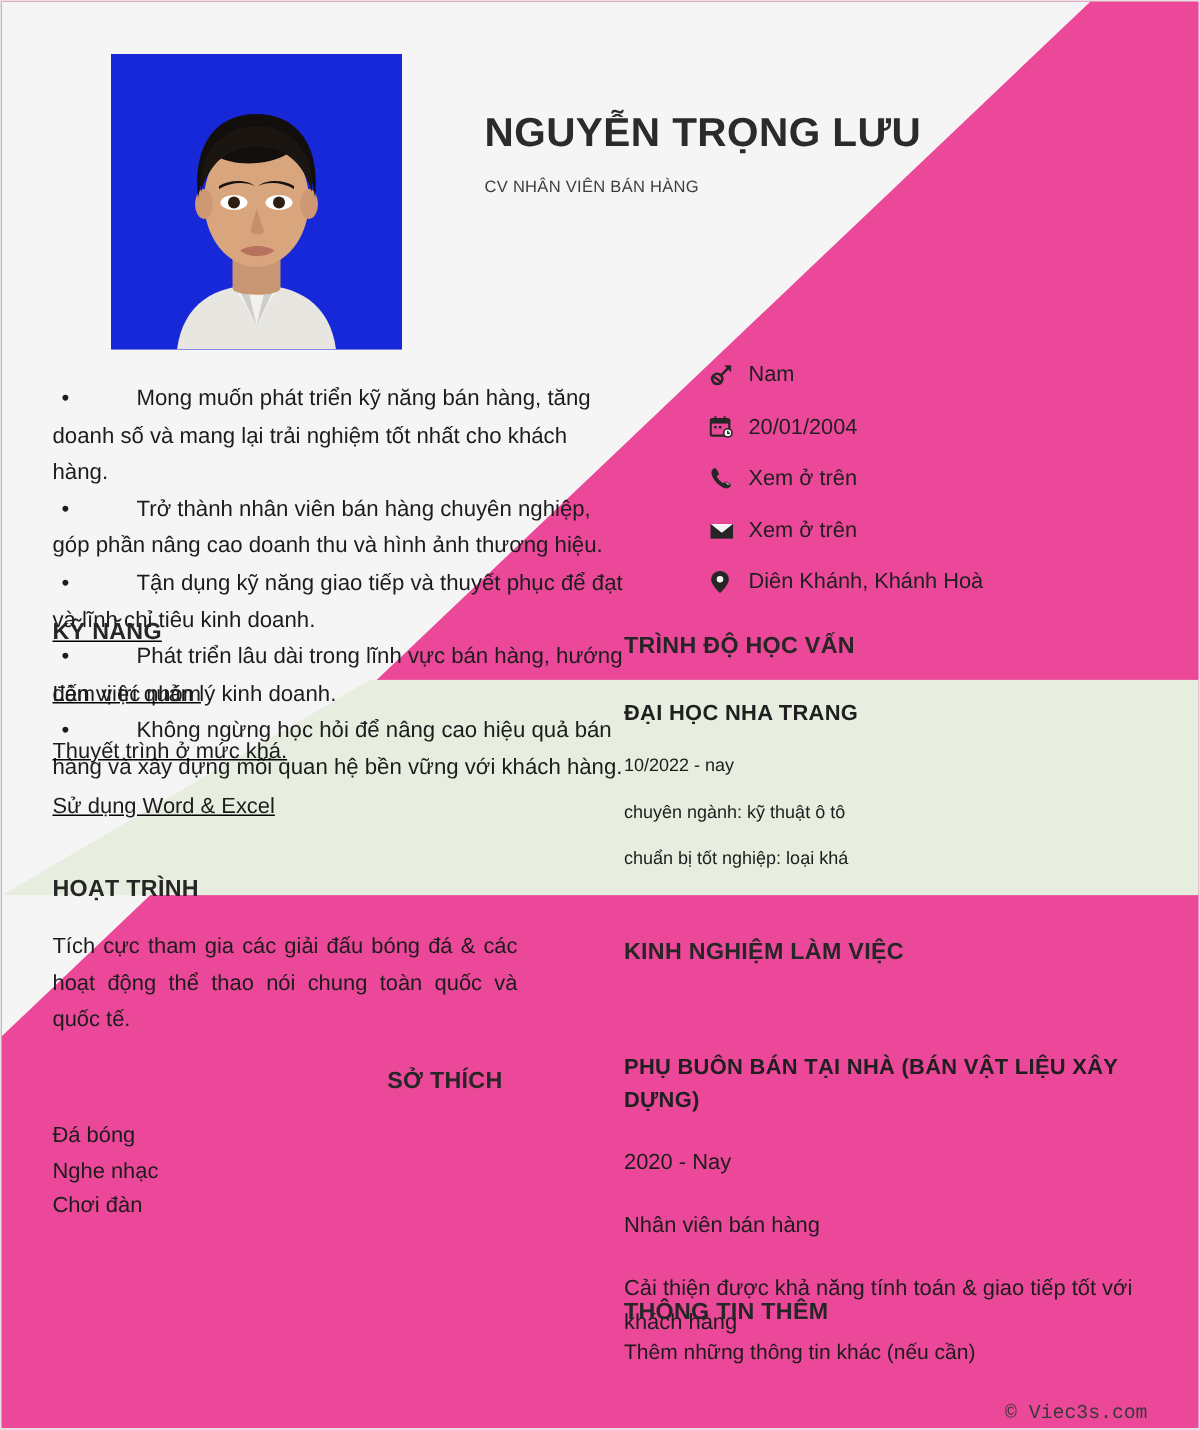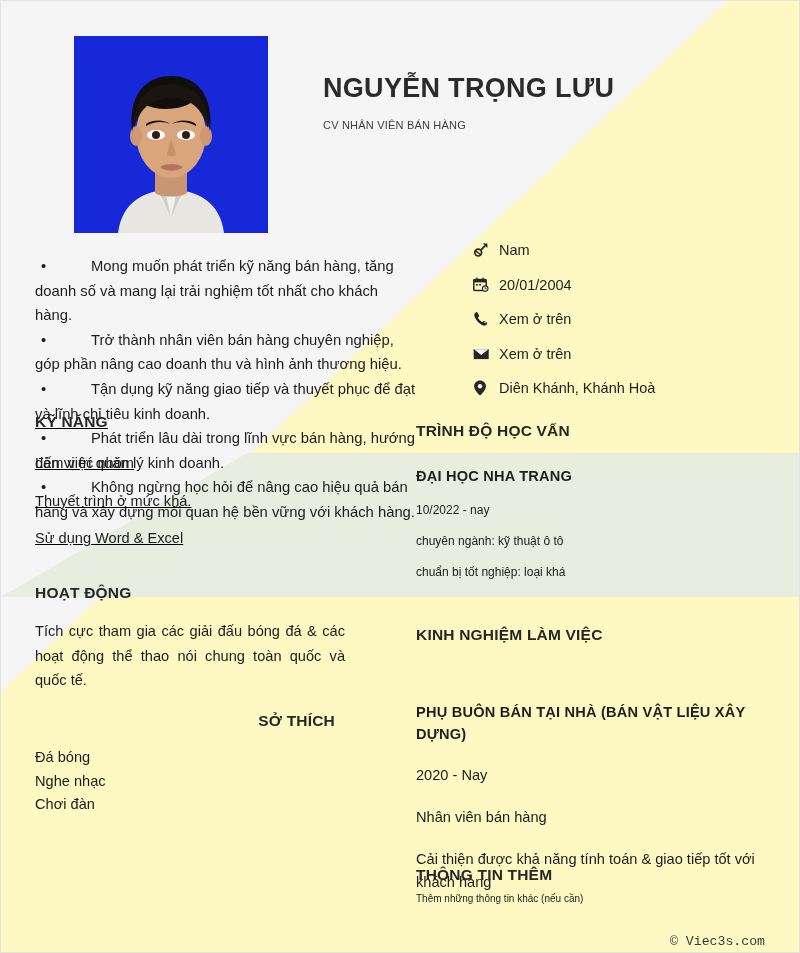--- a/index.html
+++ b/index.html
@@ -8,21 +8,21 @@
     background: #ffffff;
   }
   body {
     font-family: "Liberation Sans", sans-serif;
   }
   #page {
     position: relative;
     width: 800px;
     height: 953px;
     overflow: hidden;
-    background: #fef9c3;
+    background: #ec4899;
     box-sizing: border-box;
     border: 1px solid #e3e3e3;
   }
 
   
   .bg-gray-diagonal {
     position: absolute;
     left: 0; top: 0;
     width: 800px; height: 953px;
     background: #f5f5f5;
@@ -156,21 +156,21 @@
 
   .exp-head  { top: 625px; }
   .exp-body  { top: 700px; }
   .exp-body .job {
     font-size: 14.6px; font-weight: bold; color: #1f1f1f;
     letter-spacing: .2px; line-height: 22px; margin-bottom: 19px;
   }
   .exp-body .line { font-size: 14.6px; color: #1c1c1c; line-height: 23px; margin-bottom: 19px; }
 
   .more-head { top: 865px; }
-  .more-body { top: 892px; font-size: 10px; color: #1c1c1c; }
+  .more-body { top: 892px; font-size: 14px; color: #1c1c1c; }
 
   .footer {
     position: absolute;
     right: 34px; top: 933px;
     font-family: "Liberation Mono", monospace;
     font-size: 13.2px;
     color: #3a3a3a;
     z-index: 6;
   }
 </style>
@@ -300,21 +300,21 @@
   </div>
 
   <div class="layer skills-block">
     <div class="sec-head">KỸ NĂNG</div>
     <div class="skill-line sp1">Làm việc nhóm</div>
     <div class="skill-line sp1">Thuyết trình ở mức khá.</div>
     <div class="skill-line">Sử dụng Word &amp; Excel</div>
   </div>
 
   <div class="layer activities-block">
-    <div class="sec-head">HOẠT ĐỘNG</div>
+    <div class="sec-head">HOẠT TRÌNH</div>
     <div class="act-body">Tích cực tham gia các giải đấu bóng đá &amp; các hoạt động thể thao nói chung toàn quốc và quốc tế.</div>
   </div>
 
   <div class="layer hobbies-block">
     <div class="sec-head">SỞ THÍCH</div>
     <div class="hobby">Đá bóng</div>
     <div class="hobby">Nghe nhạc</div>
     <div class="hobby">Chơi đàn</div>
   </div>
 

